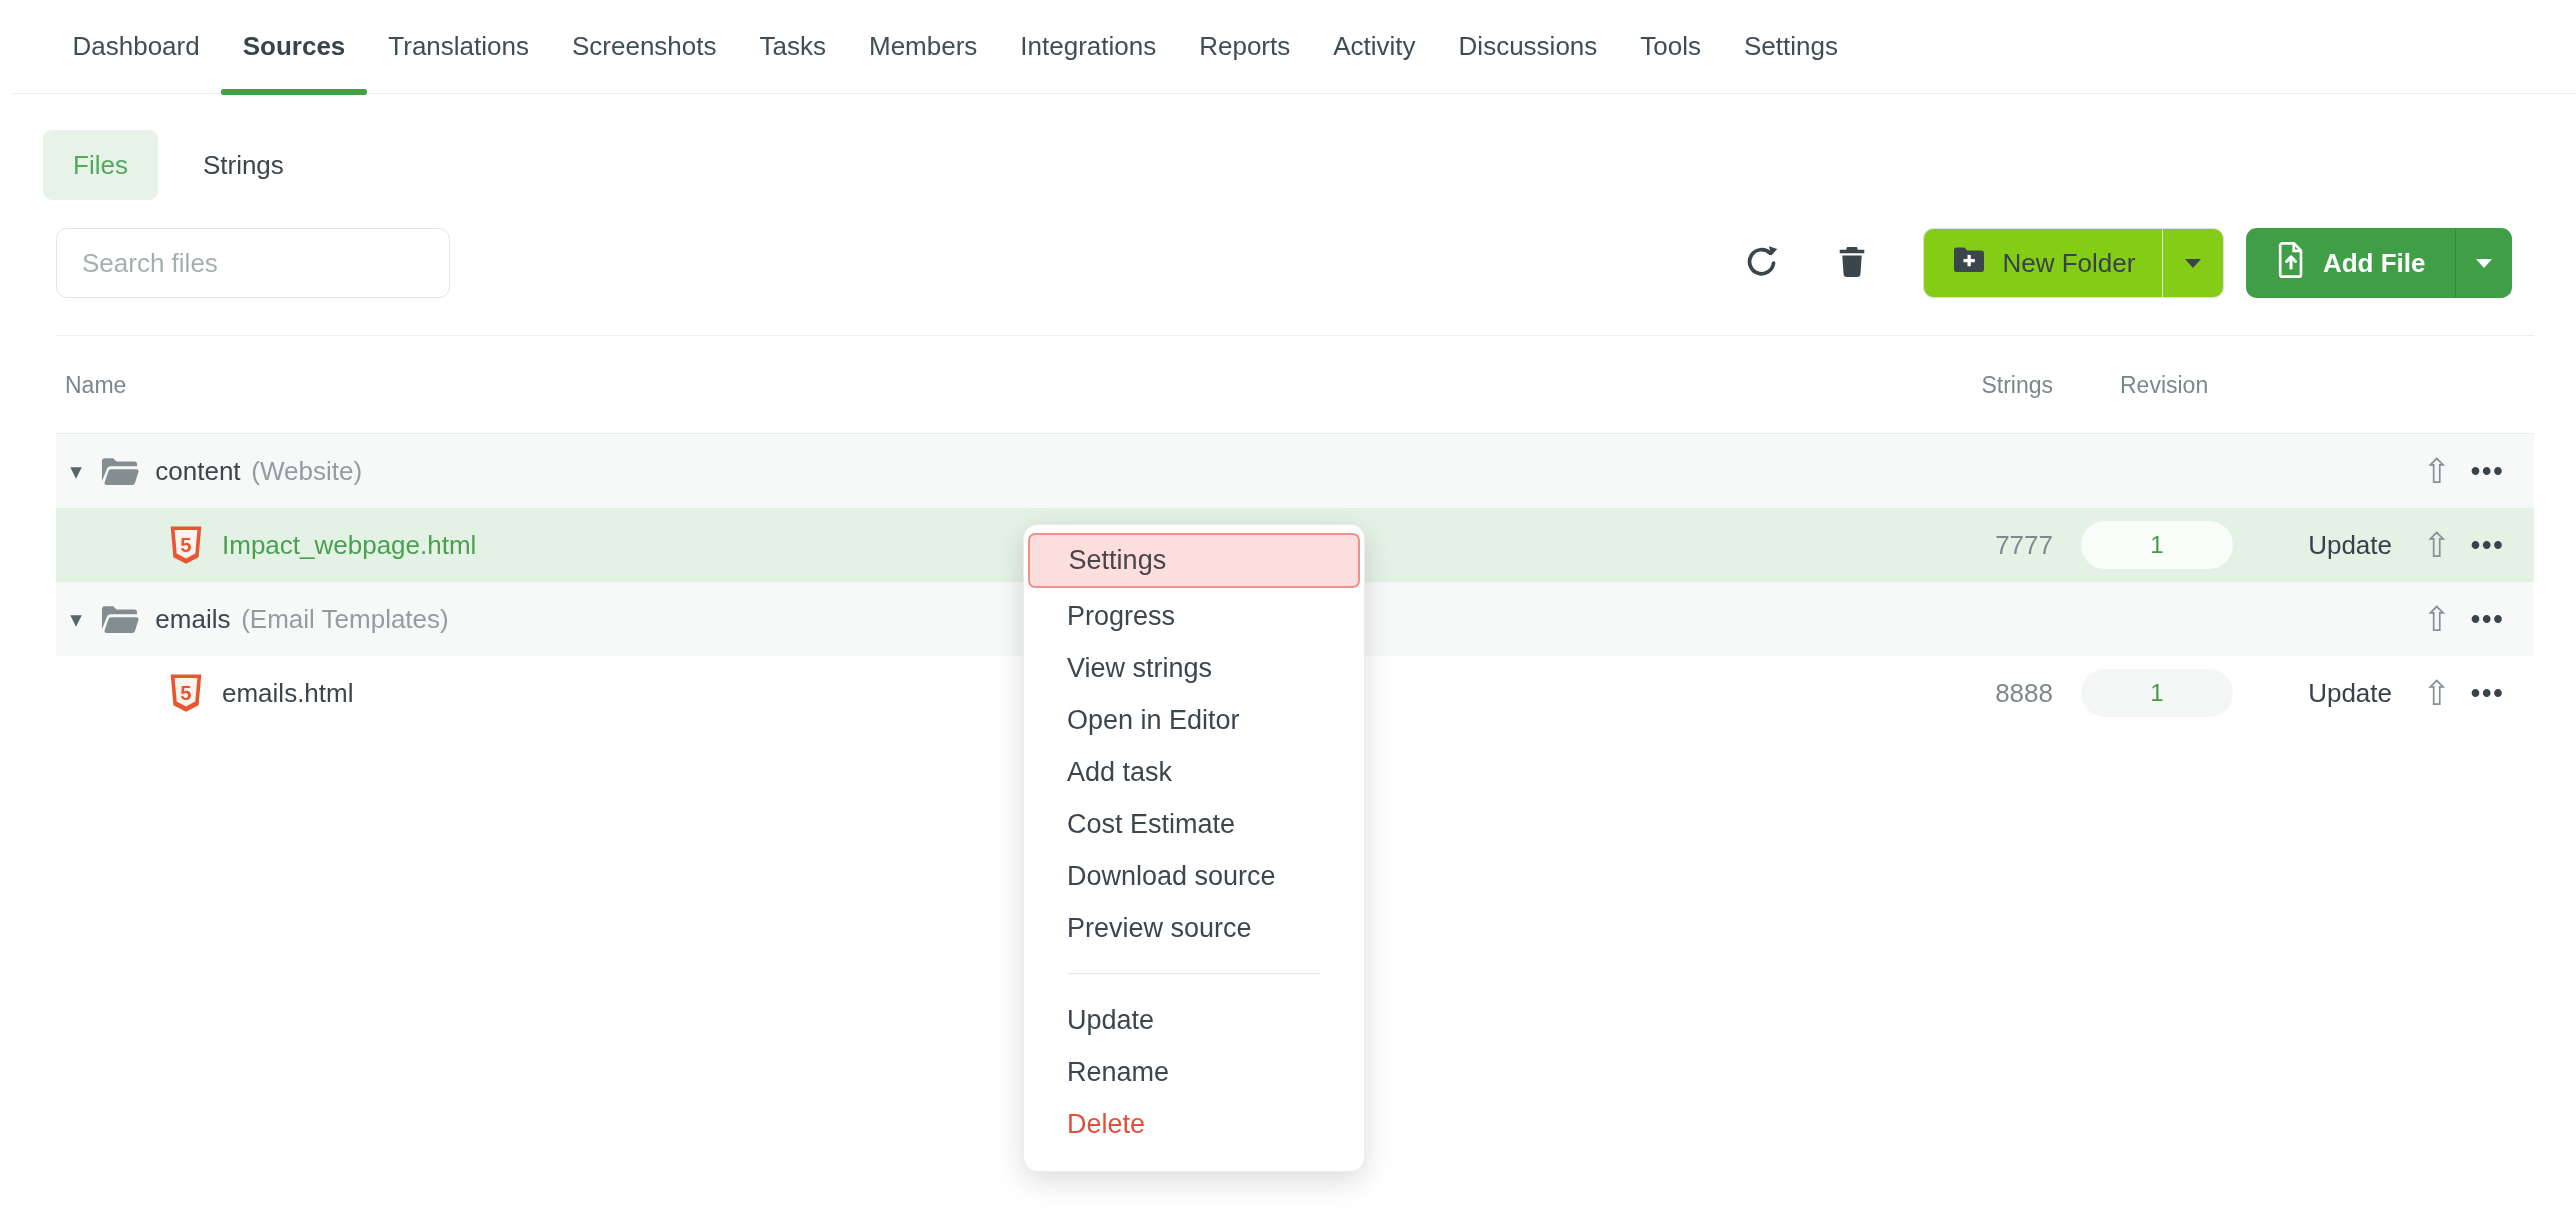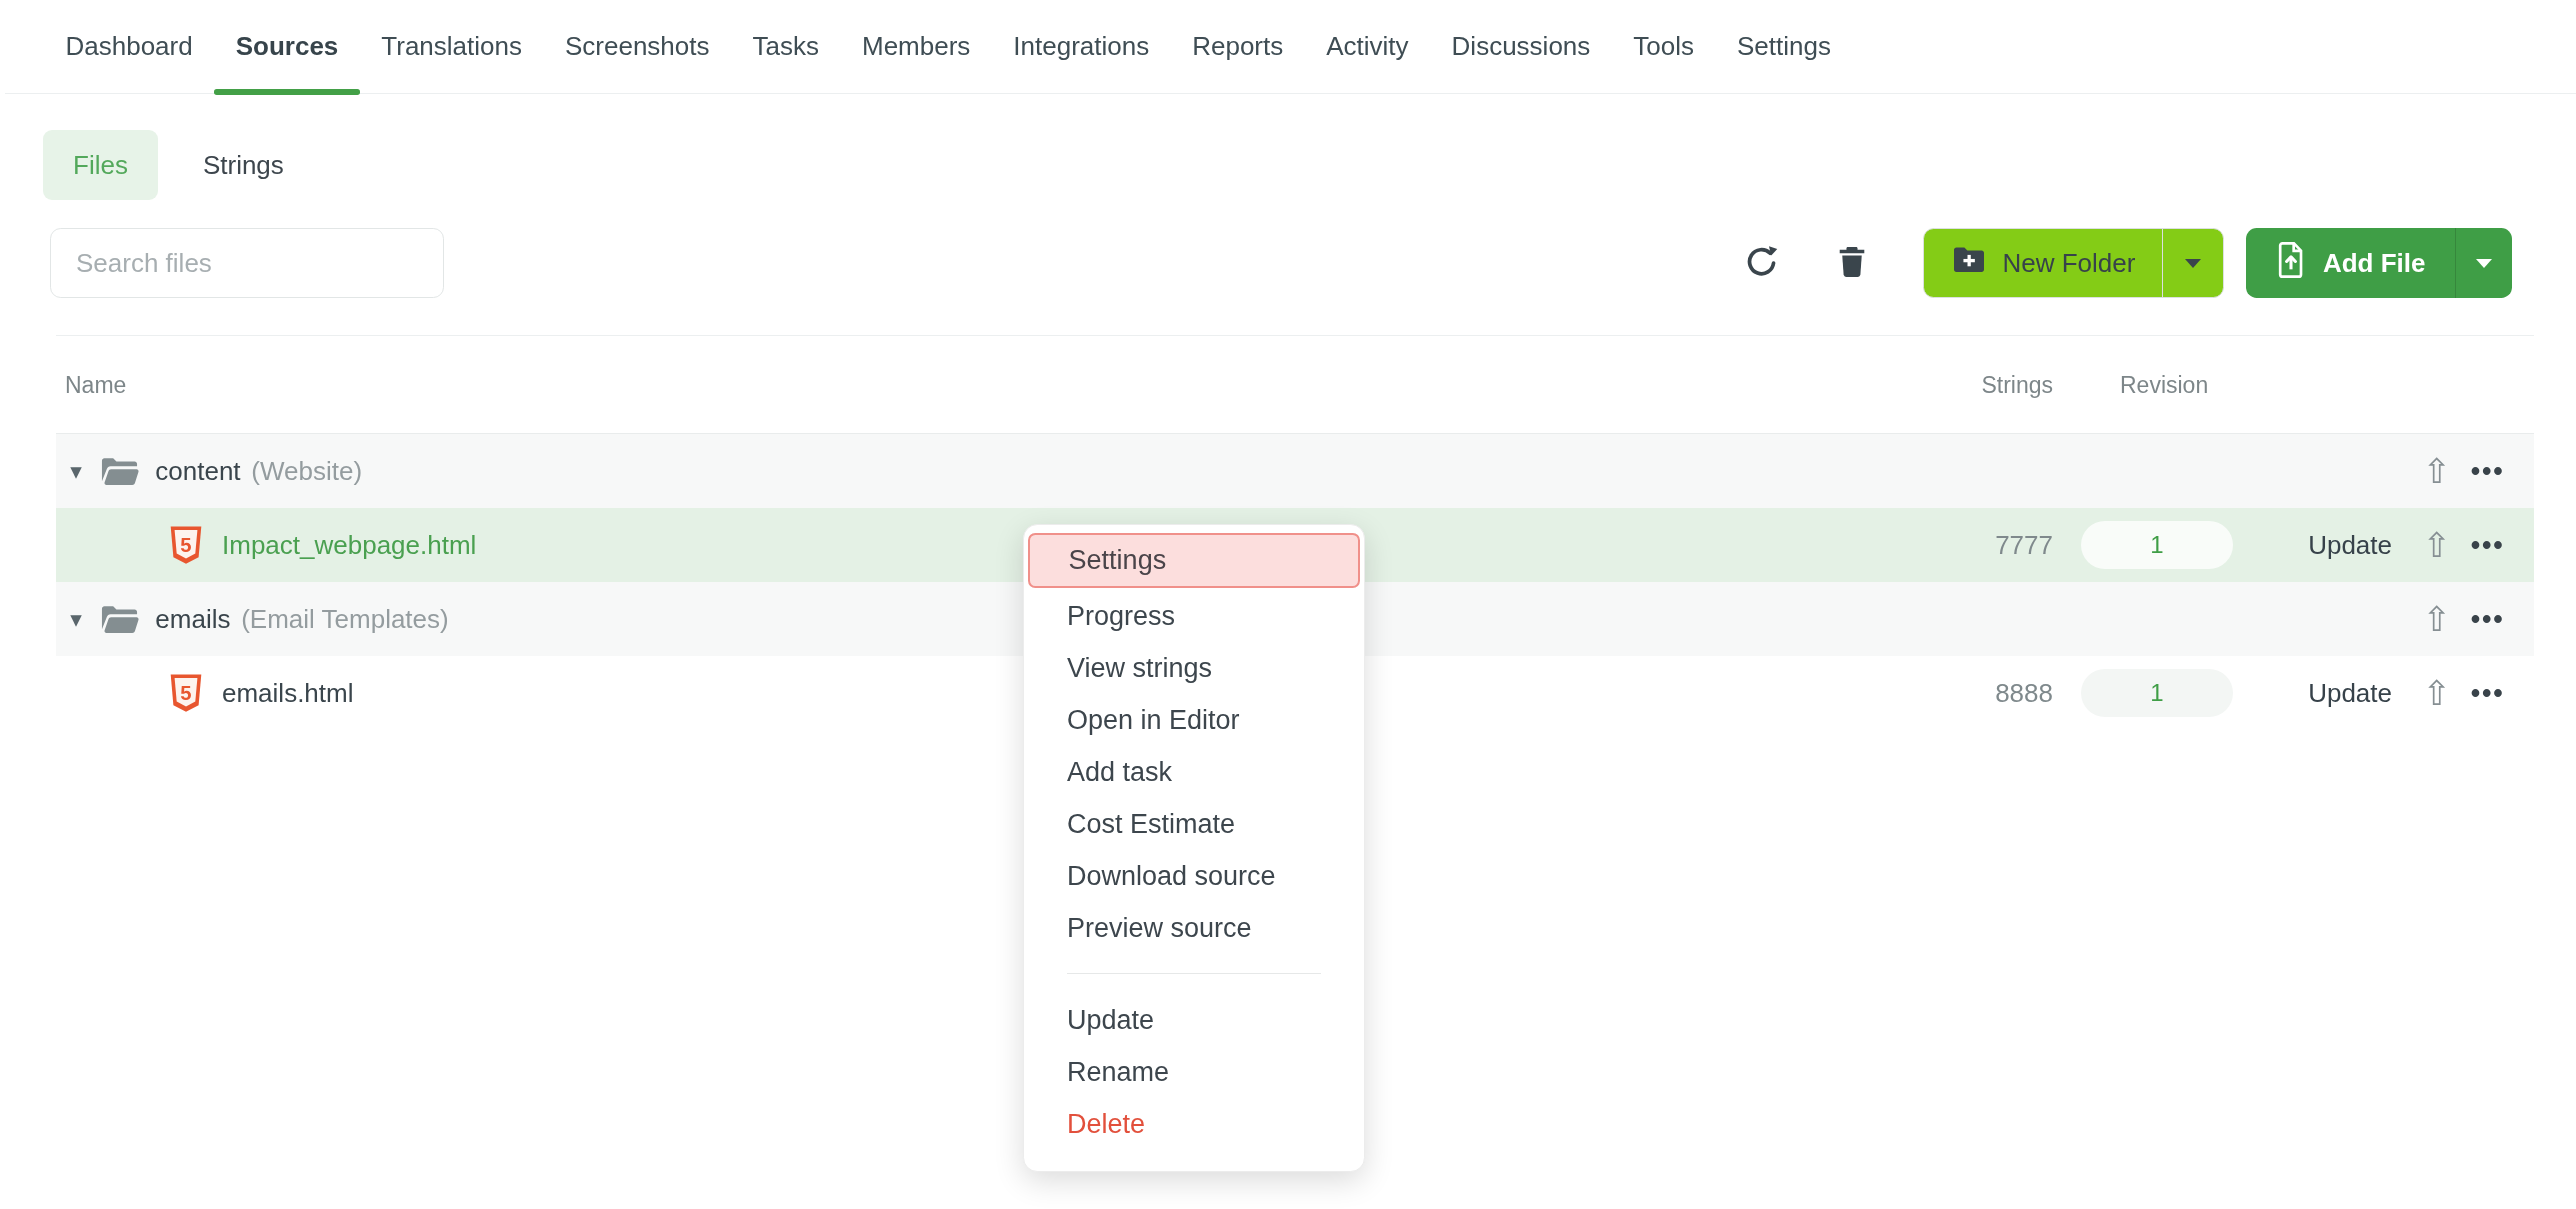--- a/index.html
+++ b/index.html
@@ -7,21 +7,21 @@
     width: 2576px; height: 1209px;
     background: #ffffff;
     font-family: "Liberation Sans", "DejaVu Sans", sans-serif;
     color: #3d464d;
     overflow: hidden;
     position: relative;
   }
 
   
   .navbar {
-    position: absolute; left: 5px; top: 0; right: 0;
+    position: absolute; left: 12px; top: 0; right: 0;
     height: 94px;
     border-bottom: 1.8px solid #eceff0;
     padding-left: 39px;
     display: flex; align-items: stretch;
     background: #fff;
     z-index: 2;
   }
   .nav-item {
     position: relative;
     padding: 0 21.5px;
@@ -49,21 +49,21 @@
   .seg-toggle { position: absolute; left: 43px; top: 130px; height: 70px; display: flex; align-items: center; }
   .seg-files {
     height: 70px; padding: 0 30px; border-radius: 9px;
     background: #e7f3e8; color: #53a85b;
     font-size: 26px; display: flex; align-items: center; cursor: pointer;
   }
   .seg-strings { margin-left: 45px; font-size: 26px; color: #3d464d; cursor: pointer; }
 
   
   .search-box {
-    position: absolute; left: 50px; top: 228px;
+    position: absolute; left: 56px; top: 228px;
     width: 394px; height: 70px;
     border: 1.8px solid #e2e6e6; border-radius: 10.7px;
     font-size: 26px; padding: 0 25px; color: #3d464d;
     outline: none; background: #fff;
     font-family: "Liberation Sans", "DejaVu Sans", sans-serif;
   }
   .search-box::placeholder { color: #a7aeb1; }
 
   .toolbar-right {
     position: absolute; top: 228px; right: 43px; height: 70px;

